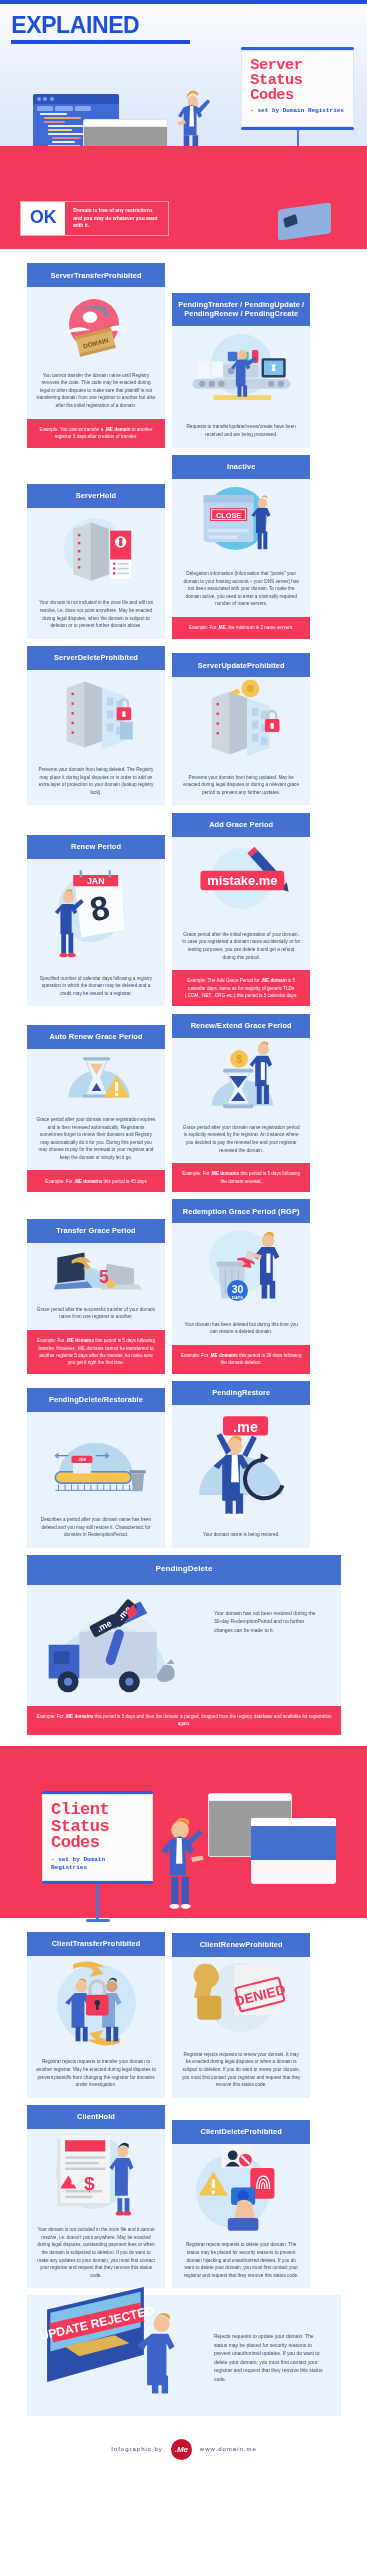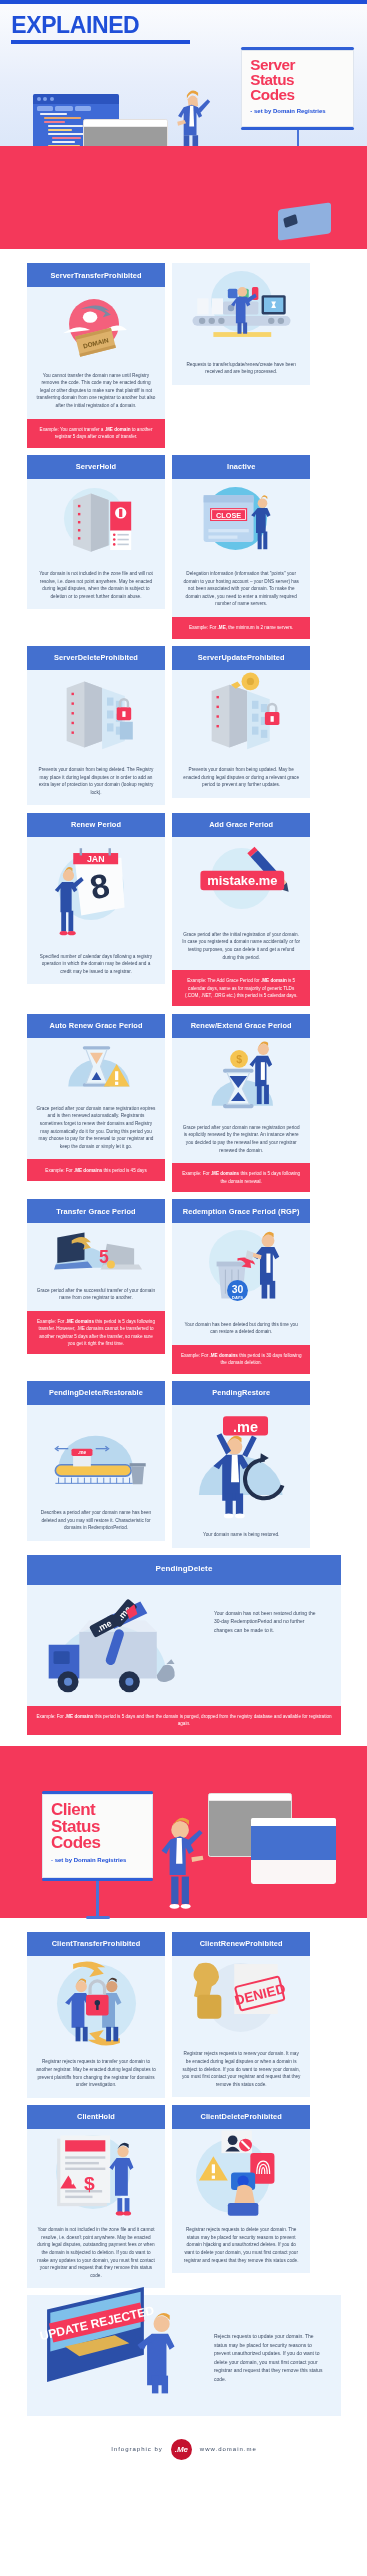--- a/index.html
+++ b/index.html
@@ -33,21 +33,21 @@
   .hero-underline {
     width: 179px; height: 3.2px; background: #1f4fd8; margin-top: 4px;
   }
   .board {
     position: absolute; right: 13.7px; top: 43px;
     width: 113px;
   }
   .board-top { height: 3.2px; background:#2f5fd6; border-radius:1.6px; }
   .board-face {
     background: #fbfbfa; border:0.8px solid #dfe5ee;
-    padding: 7.2px 8px 8px 8px; min-height: 77px;
+    padding: 7.2px 8px 8px 8px; min-height: 77px; font-family: Liberation Mono, monospace;
   }
   .board-title {
     color: #f4385a; font-weight: 800; font-size: 15.3px; line-height: 0.96;
     letter-spacing: -0.5px;
   }
   .board-sub { margin-top: 4.8px; color:#1f4fd8; font-size:6px; font-weight:700; line-height:1.35; }
   .board-leg {
     width: 2.4px; height: 29px; background:#4a74d8; margin: 0 auto;
   }
   .board-feet { width:24px; height:2.4px; background:#4a74d8; margin:0 auto; border-radius:1.6px;}
@@ -96,21 +96,21 @@
   }
   .laptop:after{
     content:""; position:absolute; left:6.4px; top:8px; width:13px;height:9.7px;
     background:#2b3f63; border-radius:1.6px; transform:rotate(-12deg);
   }
 
   
   .section { background:#ffffff; padding: 6.4px 0 0 0; }
   .grid {
     display:flex; flex-wrap:wrap; gap: 7.2px 7.2px; padding: 8px 27px 8px 27px;
-    align-items: flex-start;
+    align-items: flex-end;
   }
   .card { width: 138px; background:#eef4fd; display:flex; flex-direction:column; }
   .card.full { width: 100%; }
   .card-head {
     background:#4470cf; color:#ffffff; font-weight:700; font-size:7.4px;
     text-align:center; padding: 7.2px 5.6px; line-height:1.3; letter-spacing:0.1px;
   }
   .card.full .card-head { padding: 9.7px 5.6px; font-size:8px; }
   .card-art {
     height: 77px; position:relative; display:flex; align-items:center; justify-content:center;
@@ -233,20 +233,24 @@
         </div>
         <div class="board-sub">- set by Domain Registries</div>
       </div>
       <div class="board-bar"></div>
       <div class="board-leg"></div>
       <div class="board-feet"></div>
     </div>
   </div>
 
   <div class="redband">
+    <div class="ok-row">
+      <div class="ok-badge">OK</div>
+      <div class="ok-text">Domain is free of any restrictions and you may do whatever you want with it.</div>
+    </div>
     <div class="laptop"></div>
   </div>
 
   <div class="section">
     <div class="grid">
 
       <div class="card">
         <div class="card-head">ServerTransferProhibited</div>
         <div class="card-art">
           <div class="circ" style="width:50px;height:50px;background:#f4607c;left:42px;top:11.3px;"></div>
@@ -261,20 +265,21 @@
               <rect x="36" y="74" width="46" height="4" fill="#c89a52"></rect>
               <text x="59" y="69" font-size="8" font-weight="700" fill="#7a5a1e" text-anchor="middle" font-family="Liberation Sans, sans-serif">DOMAIN</text>
             </g>
           </svg>
         </div>
         <div class="card-body">You cannot transfer the domain name until Registry removes the code. This code may be enacted during legal or other disputes to make sure that plaintiff is not transferring domain from one registrar to another but also after the initial registration of a domain.</div>
         <div class="card-example"><span>Example: You cannot transfer a </span><b>.ME domain</b><span> to another registrar 5 days after creation of transfer.</span></div>
       </div>
 
       <div class="card">
+        <div class="card-head">PendingTransfer / PendingUpdate / PendingRenew / PendingCreate</div>
         <div class="card-art" style="height:90px">
           <div class="circ" style="width:61px;height:61px;background:#cfe7f6;left:39px;top:8px;"></div>
           <svg viewBox="0 0 150 112" style="width:121px;height:90px;position:relative;z-index:2">
             <rect x="58" y="32" width="12" height="12" rx="2" fill="#4470cf"></rect>
             <rect x="72" y="32" width="12" height="12" rx="2" fill="#56c08a"></rect>
             <rect x="88" y="30" width="8" height="16" rx="2" fill="#f4385a"></rect>
             <rect x="52" y="48" width="44" height="16" rx="2" fill="#c6d3e6"></rect>
             <circle cx="62" cy="56" r="4" fill="#8fa4c4"></circle>
               <circle cx="72" cy="56" r="4" fill="#8fa4c4"></circle>
             <rect x="100" y="40" width="30" height="24" rx="2" fill="#2b3f63"></rect>

